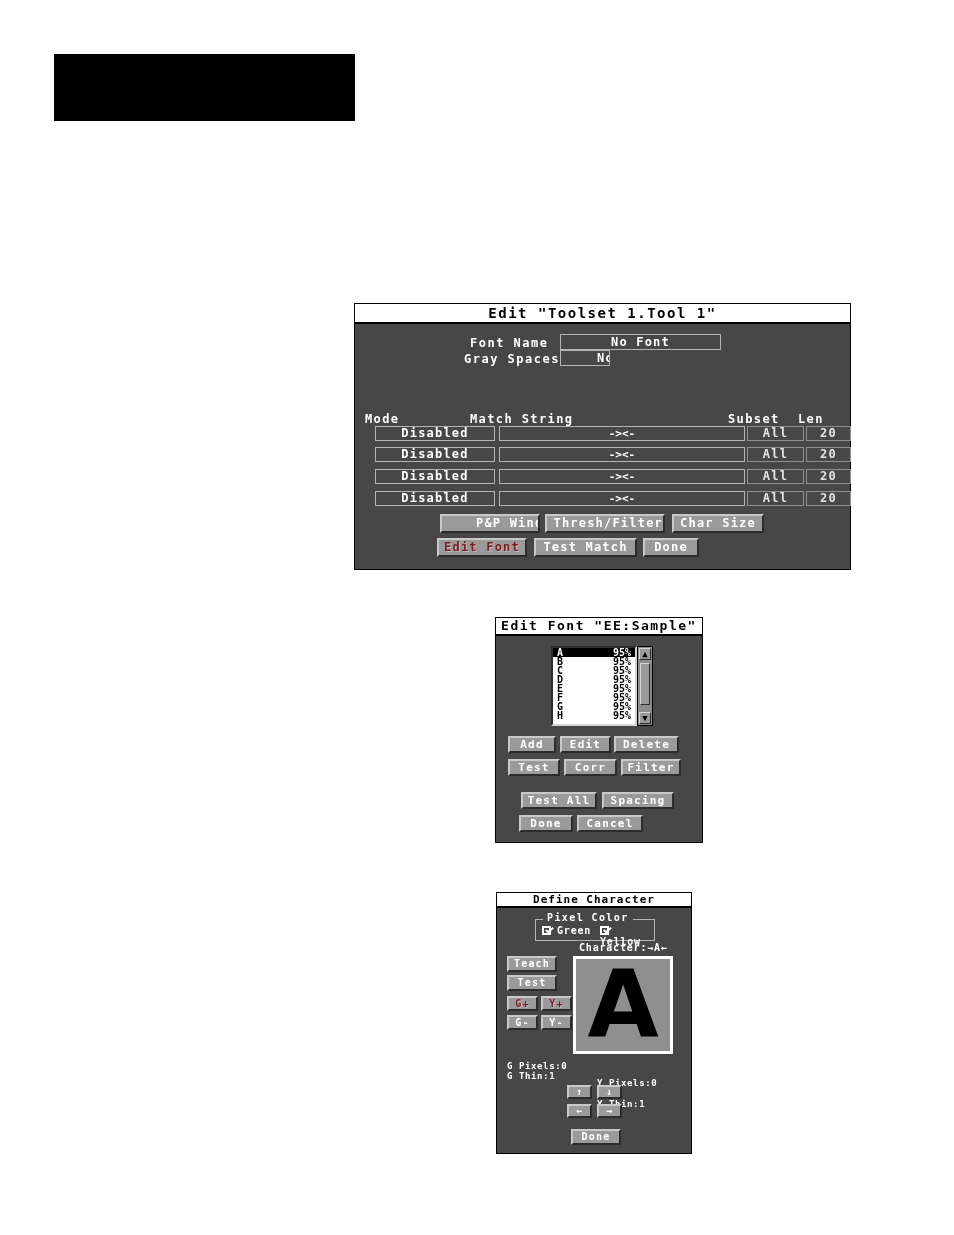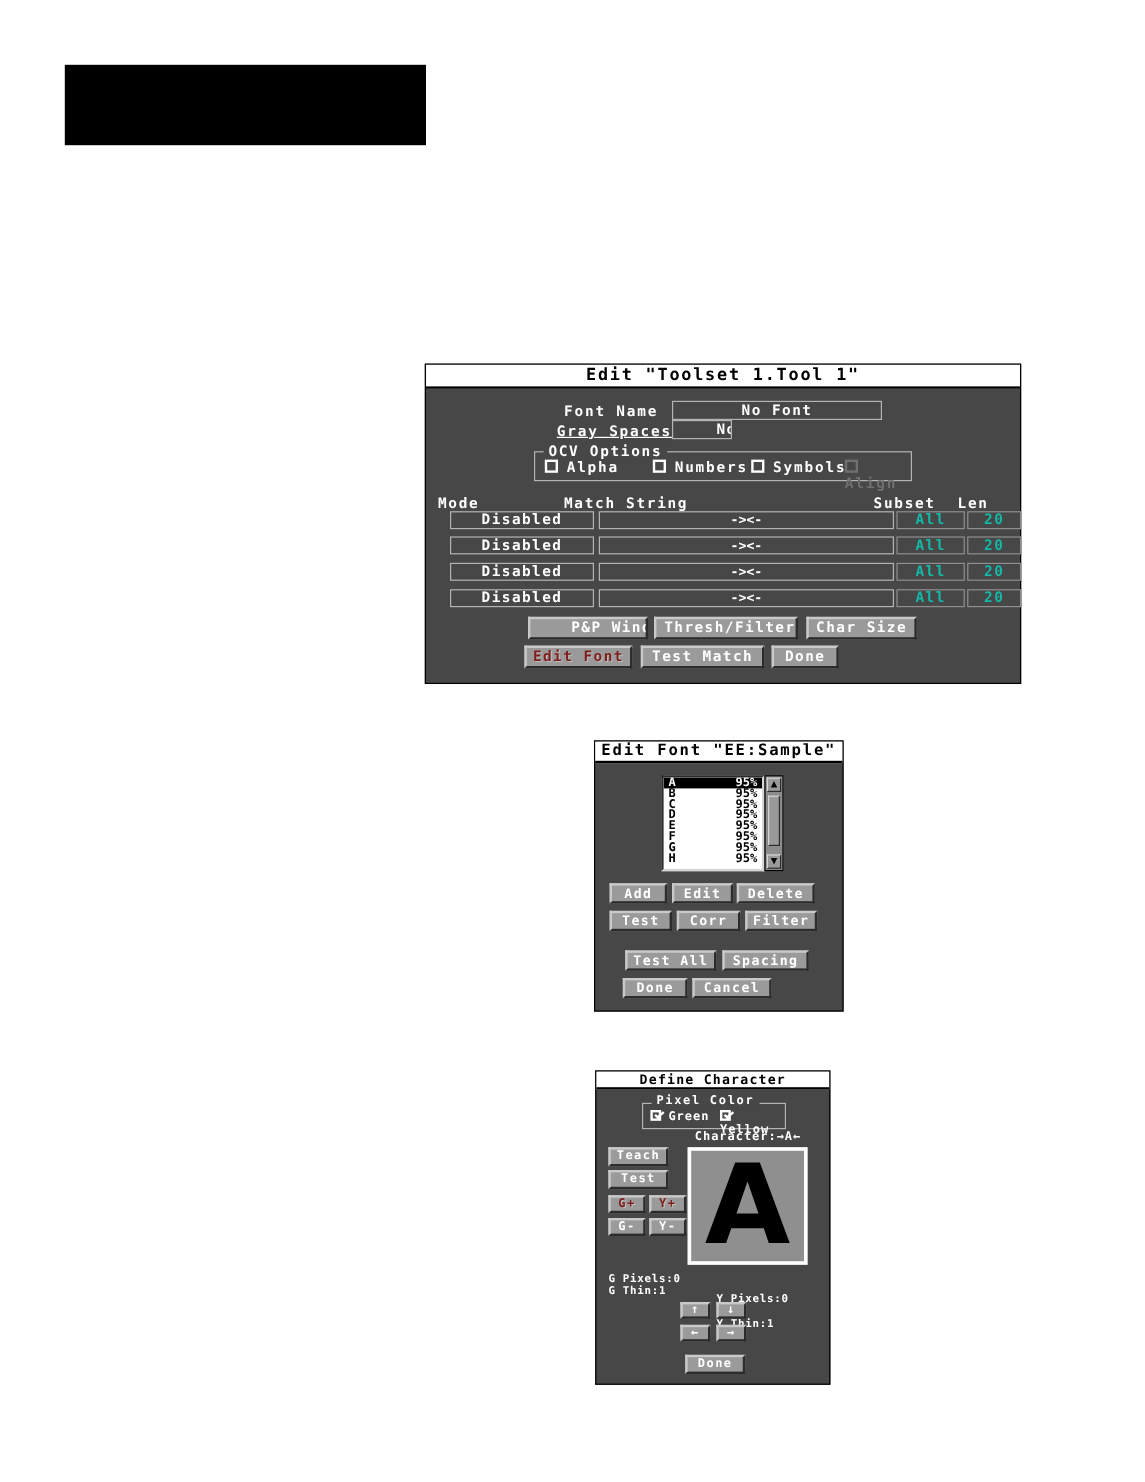--- a/index.html
+++ b/index.html
@@ -73,21 +73,21 @@
     border: 1px solid #b4b4b4;
     color: #ffffff;
     text-align: center;
     box-sizing: border-box;
     font-weight: bold;
     letter-spacing: 1.2px;
     white-space: nowrap;
     overflow: hidden;
   }
   .field.dim {
-    color: #14b8a6;
+    color: #e5e5e5;
     border-color: #8f8f8f;
   }
 
   .lbl {
     font-weight: bold;
     letter-spacing: 1.5px;
     white-space: nowrap;
   }
   .lbl.dim { color: #6f6f6f; }
 
@@ -296,48 +296,25 @@
 </head>
 <body>
 
 <div class="redact-block"></div>
 
 <div class="dlg" id="dlg-edit-tool">
 
   <div class="dlg-title">Edit "Toolset 1.Tool 1"</div>
 
   <div class="lbl row-lbl" style="left:115px; top:32px;">Font Name</div>
-  <div class="field" style="position:absolute; left:205px; top:30px; width:175px; height:16px; font-size:12px; line-height:14px;">No Font</div>
-
-  <div class="lbl row-lbl" style="left:109px; top:48px;text-decoration:underline;">Gray Spaces</div>
+  <div class="field" style="position:absolute; left:205px; top:30px; width:161px; height:16px; font-size:12px; line-height:14px;">No Font</div>
+
+  <div class="lbl row-lbl" style="left:109px; top:48px;">Gray Spaces</div>
   <div class="field" style="position:absolute; left:205px; top:46px; width:50px; height:16px; font-size:12px; line-height:14px;padding-left:36px;">No</div>
 
-  <div class="group" style="left:90px; top:72px; width:315px; height:25px;">
-    <div class="group-label" style="font-size:12px;">OCV Options</div>
-
-    <div style="position:absolute; left:8px; top:5px; font-size:12px;">
-      <span class="cbx"></span>
-      <span class="lbl" style="font-size:12px;">Alpha</span>
-    </div>
-
-    <div style="position:absolute; left:98px; top:5px; font-size:12px;">
-      <span class="cbx"></span>
-      <span class="lbl" style="font-size:12px;">Numbers</span>
-    </div>
-
-    <div style="position:absolute; left:180px; top:5px; font-size:12px;">
-      <span class="cbx"></span>
-      <span class="lbl" style="font-size:12px;">Symbols</span>
-    </div>
-
-    <div style="position:absolute; left:258px; top:5px; font-size:12px;">
-      <span class="cbx dim"></span>
-      <span class="lbl dim" style="font-size:12px;">Align</span>
-    </div>
-  </div>
 
   <div class="tbl-hdr" style="left:10px;  top:108px;">Mode</div>
   <div class="tbl-hdr" style="left:115px; top:108px;">Match String</div>
   <div class="tbl-hdr" style="left:373px; top:108px;">Subset</div>
   <div class="tbl-hdr" style="left:443px; top:108px;">Len</div>
 
   <div class="grid-row" style="top:122px;">
     <div class="field mode" style="color:#ffffff; border-color:#b4b4b4;">Disabled</div>
     <div class="field match" style="text-align:center;">-&gt;&lt;-</div>
     <div class="field sub dim">All</div>

